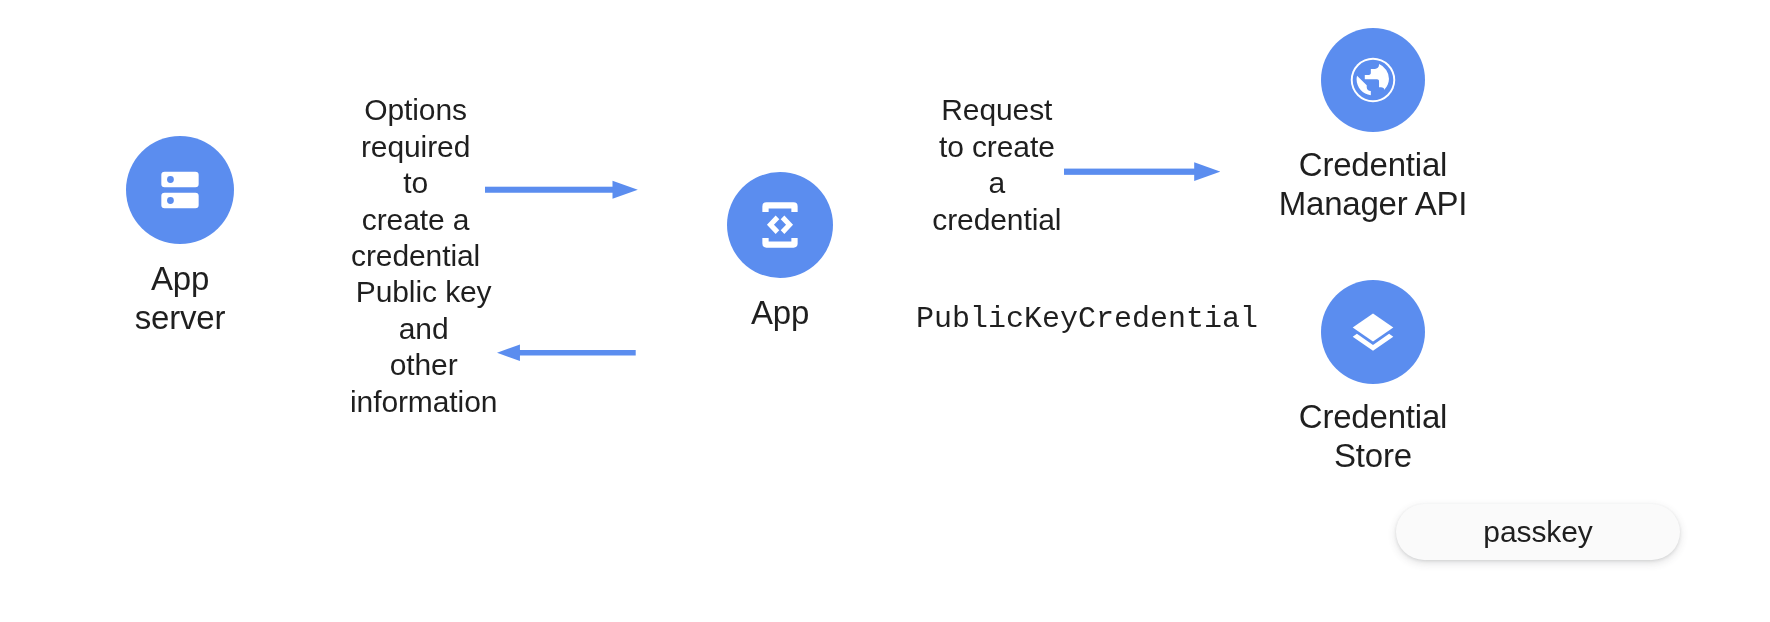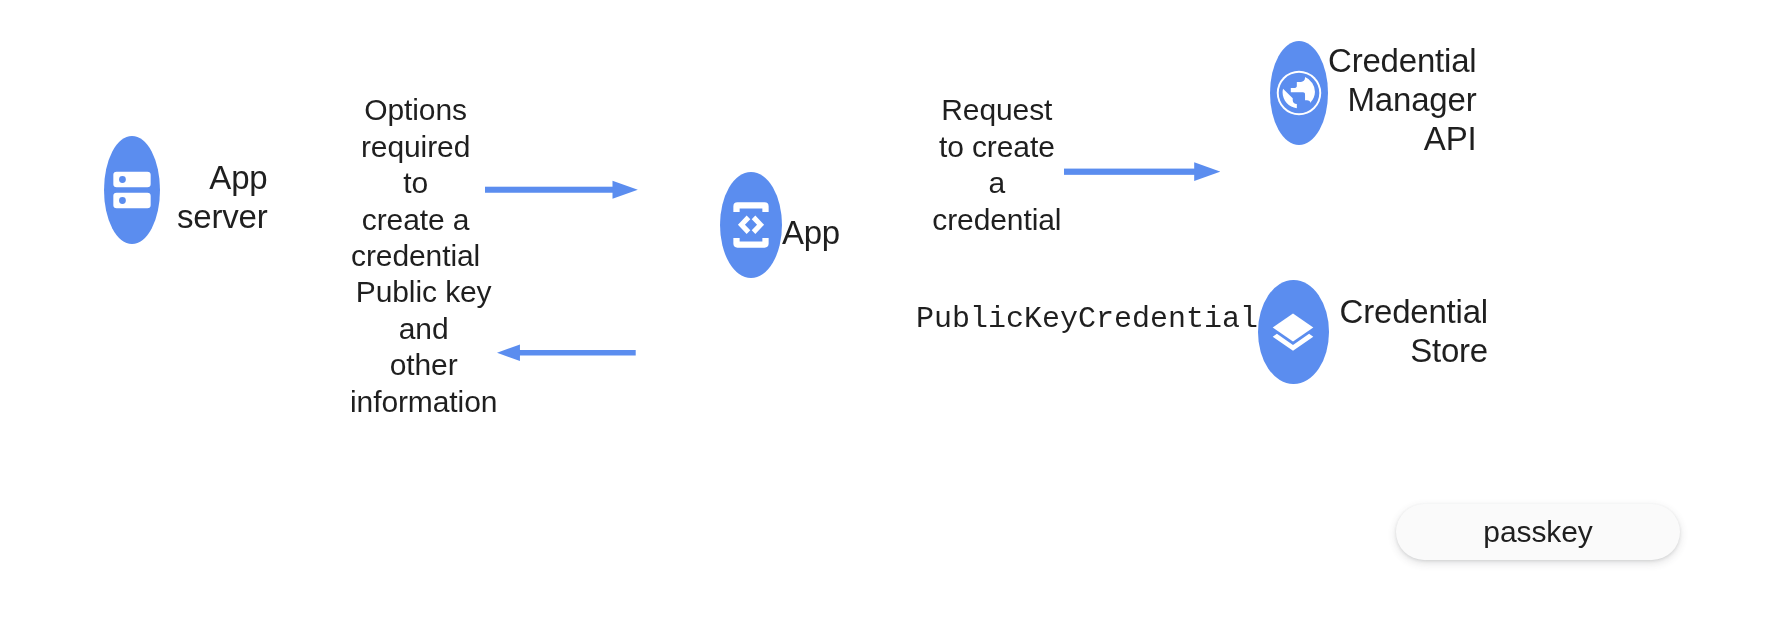--- a/index.html
+++ b/index.html
@@ -16,23 +16,23 @@
     width: 1770px;
     height: 622px;
     background: #ffffff;
     overflow: hidden;
   }
 
   
   .node {
     position: absolute;
     display: flex;
-    flex-direction: row;
+    flex-direction: column;
     align-items: center;
-    text-align: right;
+    text-align: center;
   }
   .node-circle {
     border-radius: 50%;
     background: var(--brand, #5b8def);
     display: flex;
     align-items: center;
     justify-content: center;
   }
   .node-label {
     color: #1f1f1f;
@@ -81,21 +81,21 @@
     display: block;
   }
 
   .icon-svg { display:block; }
 </style>
 </head>
 <body>
 
 <div id="stage">
 
-  <div class="node" style="left:104px; top:136px; width:152px;gap:17px;">
+  <div class="node" style="left:104px; top:136px; width:152px;">
     <div class="node-circle" style="width:108px;height:108px;">
       <svg class="icon-svg" width="56" height="56" viewBox="0 0 24 24" aria-hidden="true">
         <rect x="4" y="4.2" width="16" height="6.6" rx="1.4" fill="#ffffff"></rect>
         <rect x="4" y="13.2" width="16" height="6.6" rx="1.4" fill="#ffffff"></rect>
         <circle cx="7.9" cy="7.5" r="1.45" fill="#5b8def"></circle>
         <circle cx="7.9" cy="16.5" r="1.45" fill="#5b8def"></circle>
       </svg>
     </div>
     <div class="node-label" style="margin-top:16px;">App server</div>
   </div>
@@ -159,20 +159,20 @@
 Manager API</div>
   </div>
 
   <div class="node" style="left:1258px; top:280px; width:230px;">
     <div class="node-circle" style="width:104px;height:104px;">
       <svg class="icon-svg" width="56" height="56" viewBox="0 0 24 24" aria-hidden="true">
         <path d="M12 4.1 3.3 10.1 12 16.1l8.7-6z" fill="#ffffff"></path>
         <path d="M12 17.6 5.1 12.8 3.3 14l8.7 6 8.7-6-1.8-1.2z" fill="#ffffff"></path>
       </svg>
     </div>
-    <div class="node-label" style="">Credential Store</div>
+    <div class="node-label" style="margin-top:14px;">Credential Store</div>
   </div>
 
   <div class="pill" style="left:1396px; top:504px; width:284px; height:56px;">
     <span>passkey</span>
   </div>
 
 </div>
 
 </body></html>

